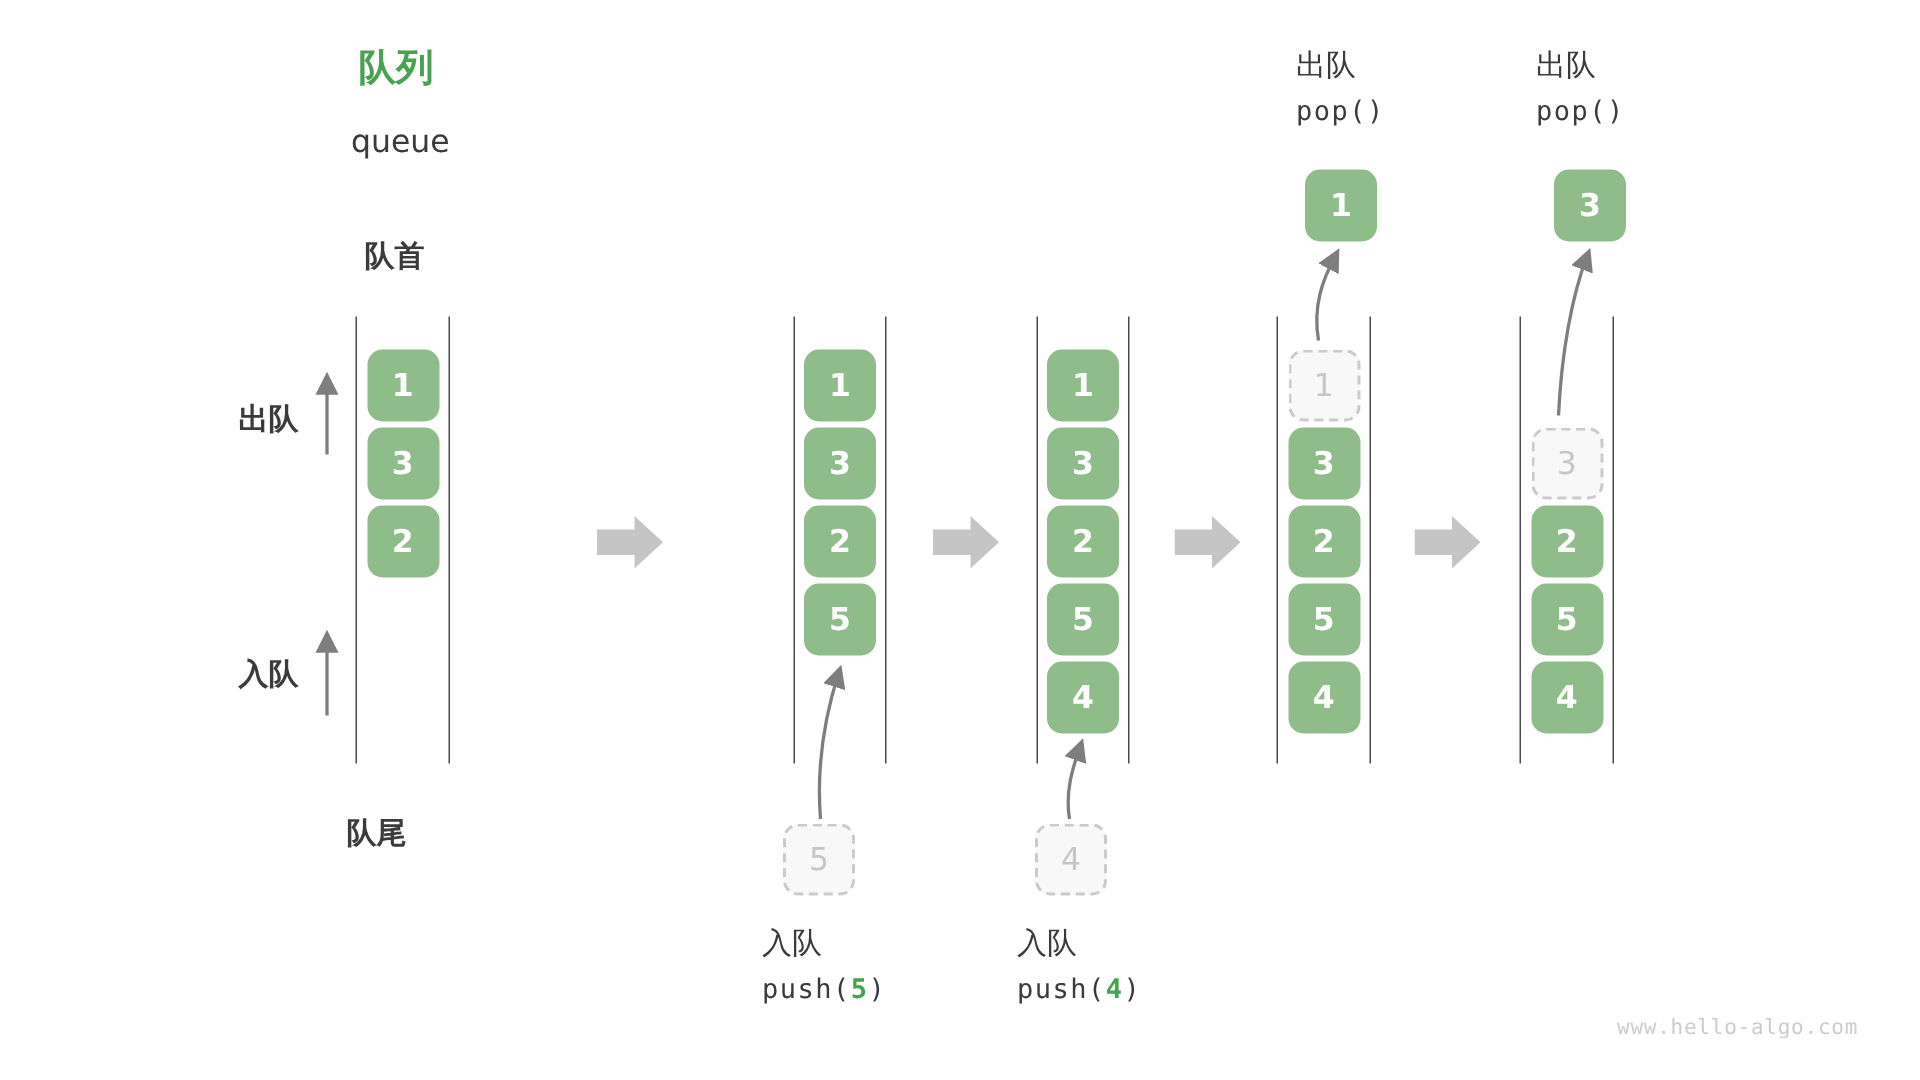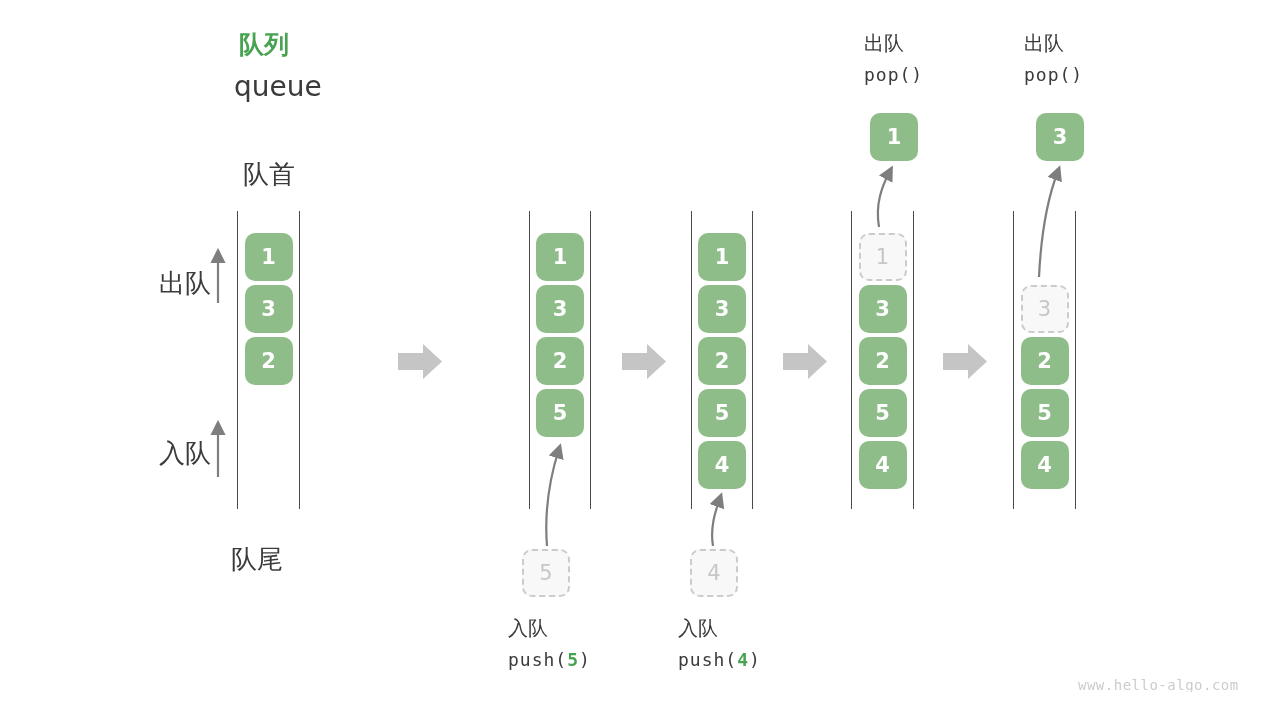--- a/index.html
+++ b/index.html
@@ -15,22 +15,22 @@
     --watermark:#cccccc;
   }
   html,body{margin:0;padding:0;background:#fff;}
   .canvas{
     position:relative;width:1280px;height:692px;background:#ffffff;
     font-family:"DejaVu Sans","Liberation Sans",sans-serif;color:var(--dark-text);
     overflow:hidden;
   }
   .abs{position:absolute;}
   .title-zh{left:239px;top:28px;font-size:25px;font-weight:700;color:var(--accent-green);}
-  .title-en{left:234px;top:70px;font-size:28px;color:var(--dark-text);}
-  .side-label{font-size:26px;font-weight:400;color:var(--dark-text);}
+  .title-en{left:234px;top:82px;font-size:21px;color:var(--dark-text);}
+  .side-label{font-size:20px;font-weight:700;color:var(--dark-text);}
   .lbl-front{left:243px;top:157px;}
   .lbl-rear{left:231px;top:542px;}
   .lbl-dequeue{left:159px;top:266px;}
   .lbl-enqueue{left:159px;top:436px;}
 
   .column{
     position:absolute;top:211px;height:298px;
     border-left:1.5px solid var(--line-color);
     border-right:1.5px solid var(--line-color);
   }

